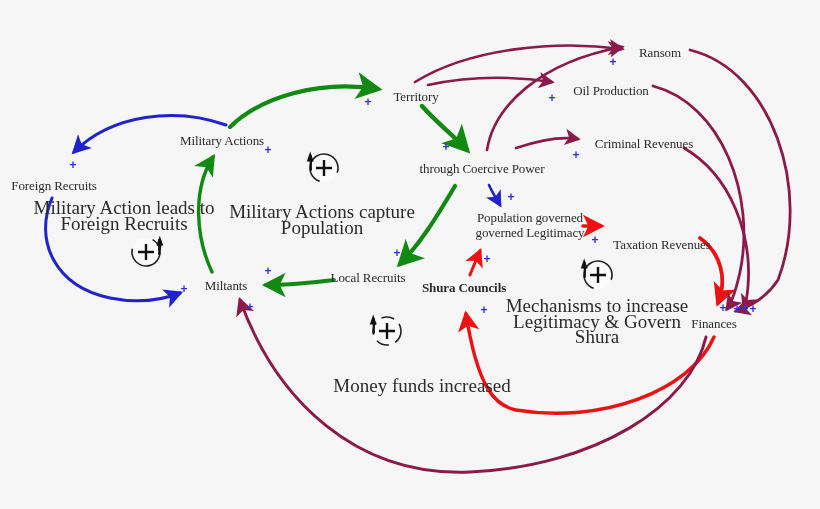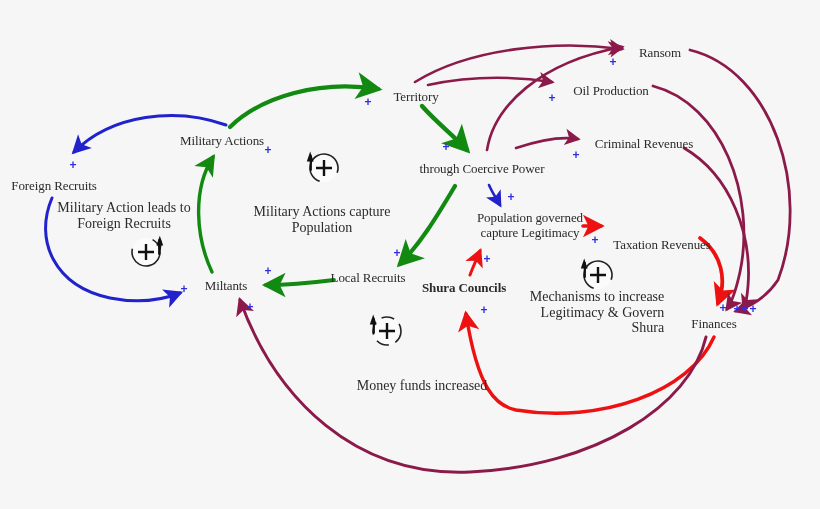--- a/index.html
+++ b/index.html
@@ -30,21 +30,21 @@
     line-height: 15px;
     white-space: nowrap;
     text-align: center;
     transform: translate(-50%, -50%);
     letter-spacing: -0.1px;
   }
   .loop-caption {
     position: absolute;
     color: #2b2b2b;
     font-family: "Liberation Serif", "DejaVu Serif", serif;
-    font-size: 14px;
+    font-size: 19px;
     line-height: 15.5px;
     white-space: nowrap;
     text-align: center;
     transform: translate(-50%, -50%);
   }
   .polarity {
     position: absolute;
     color: #2f2fe0;
     font-family: "Liberation Sans", sans-serif;
     font-size: 12px;
@@ -208,21 +208,21 @@
   <div class="node-label" style="left:611px; top:90px;">
     <div>Oil Production</div>
   </div>
 
   <div class="node-label" style="left:644px; top:143px;">
     <div>Criminal Revenues</div>
   </div>
 
   <div class="node-label" style="left:530px; top:225px;">
     <div>Population governed</div>
-    <div>capture Legitimacy</div>
+    <div>governed Legitimacy</div>
   </div>
 
   <div class="node-label" style="left:662px; top:244px;">
     <div>Taxation Revenues</div>
   </div>
 
   <div class="node-label" style="left:368px; top:277px;">
     <div>Local Recruits</div>
   </div>
 
@@ -245,21 +245,21 @@
 
   <div class="loop-caption" style="left:322px; top:219px;">
     <div>Military Actions capture</div>
     <div>Population</div>
   </div>
 
   <div class="loop-caption" style="left:391px; top:386px;margin-left:31px;">
     <div>Money funds increased</div>
   </div>
 
-  <div class="loop-caption" style="left:597px; top:312px;text-align:right;">
+  <div class="loop-caption" style="left:597px; top:321px;">
     <div>Mechanisms to increase</div>
     <div>Legitimacy &amp; Govern</div>
     <div>Shura</div>
   </div>
 
   <div class="polarity" style="left:268px; top:150px;">+</div>
   <div class="polarity" style="left:368px; top:102px;">+</div>
   <div class="polarity" style="left:446px; top:147px;">+</div>
   <div class="polarity" style="left:397px; top:253px;">+</div>
   <div class="polarity" style="left:268px; top:271px;">+</div>

